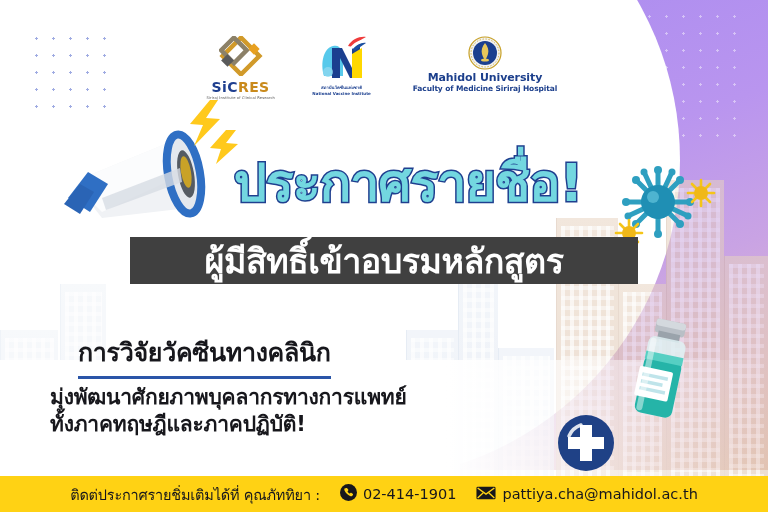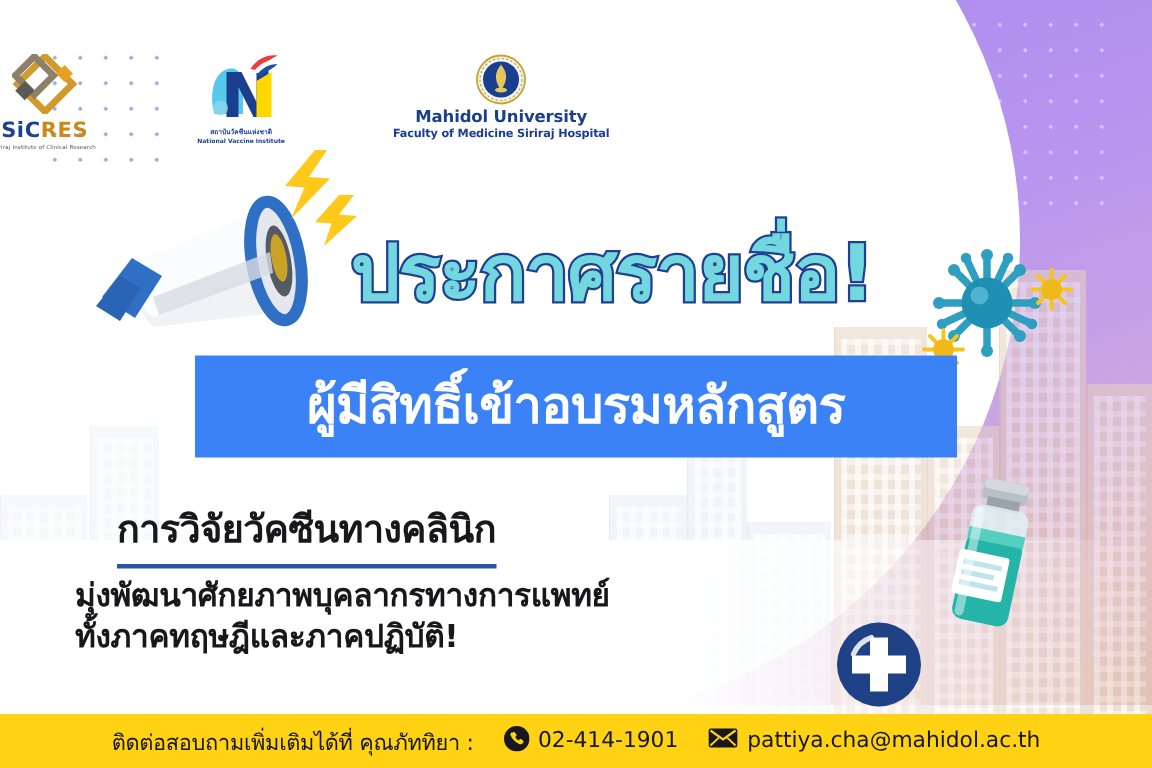--- a/index.html
+++ b/index.html
@@ -67,21 +67,21 @@
     background-image: radial-gradient(#7f8fd8 1.1px, transparent 1.2px);
     background-size: 17px 17px;
   }
   .dots.tl { top: 30px; left: 28px; width: 86px; height: 86px; opacity:.75;}
   .dots.tr { top: 8px; right: 24px; width: 120px; height: 140px; opacity:.45;
              background-image: radial-gradient(#ffffff 1.1px, transparent 1.2px); }
 
   
   .logo-row {
     position: absolute; top: 36px; left: 0; width: 768px;
-    display: flex; justify-content: flex-start; align-items: flex-start; gap: 72px;
+    display: flex; justify-content: center; align-items: flex-start; gap: 42px;
     z-index: 8;
   }
   .logo { display: flex; flex-direction: column; align-items: center; }
 
   .sicres-mark { width: 44px; height: 40px; position: relative; }
   .sicres-name { font-size: 14px; font-weight: 700; letter-spacing: .4px; margin-top: 3px; }
   .sicres-name .c1 { color: #1f3f8f; }
   .sicres-name .c2 { color: #c98a1c; }
   .sicres-sub { font-size: 3.2px; color: #555; margin-top: 1px; letter-spacing: .1px; transform: scale(1.15); }
 
@@ -106,22 +106,22 @@
     font-family: "DejaVu Sans", "Liberation Sans", sans-serif;
     font-size: 52px; font-weight: 700; line-height: 1.05;
     color: #73d7e0;
     -webkit-text-stroke: 3px #1f3f8f;
     paint-order: stroke fill;
     letter-spacing: -1px;
     margin-left: 24px;
   }
   .band {
     position: absolute; top: 237px; left: 130px;
-    width: 508px; height: 68px;
-    background: #3b82f6;
+    width: 508px; height: 47px;
+    background: #404040;
     z-index: 7;
     display: flex; align-items: center; justify-content: center; text-align: center;
   }
   .band-text {
     color: #ffffff; font-size: 34px; font-weight: 700;
     letter-spacing: -.5px; line-height: 1;
   }
 
   .sub-head {
     position: absolute; top: 332px; left: 78px; z-index: 7;
@@ -381,21 +381,21 @@
 
   <div class="cross-badge">
     <svg viewBox="0 0 58 58" width="58" height="58">
       <circle cx="29" cy="29" r="28" fill="#1f4186"></circle>
       <path d="M23 11 h12 v12 h12 v12 h-12 v12 h-12 v-12 h-12 v-12 h12 z" fill="#ffffff"></path>
       <path d="M12 22 A20 20 0 0 1 24 11" stroke="#ffffff" stroke-width="3.5" fill="none" stroke-linecap="round" opacity=".85"></path>
     </svg>
   </div>
 
   <div class="footer">
-    <span class="f-label">ติดต่อสอบถามเพิ่มเติมได้ที่ คุณภัททิยา :</span>
+    <span class="f-label">ติดต่ประกาศรายชิ่มเติมได้ที่ คุณภัททิยา :</span>
     <span class="f-item">
       <span class="ico-phone">
         <svg viewBox="0 0 18 18" width="17" height="17">
           <circle cx="9" cy="9" r="9" fill="#17171c"></circle>
           <path d="M6.2 4.6 c.5-.5 1.2-.4 1.6.1 l.9 1.2 c.3.4.2.9-.1 1.2 l-.5.5 c-.1.1-.1.3 0 .5 .4.8 1.1 1.5 1.9 1.9 .2.1.4.1.5 0 l.5-.5 c.3-.3.8-.4 1.2-.1 l1.2.9 c.5.4.6 1.1.1 1.6 l-.5.5 c-.6.6-1.5.7-2.3.3 -1.3-.6-2.5-1.4-3.5-2.4 -1-1-1.8-2.2-2.4-3.5 -.4-.8-.3-1.7.3-2.3 z" fill="#ffd214"></path>
         </svg>
       </span>
       <span>02-414-1901</span>
     </span>
     <span class="f-item">

